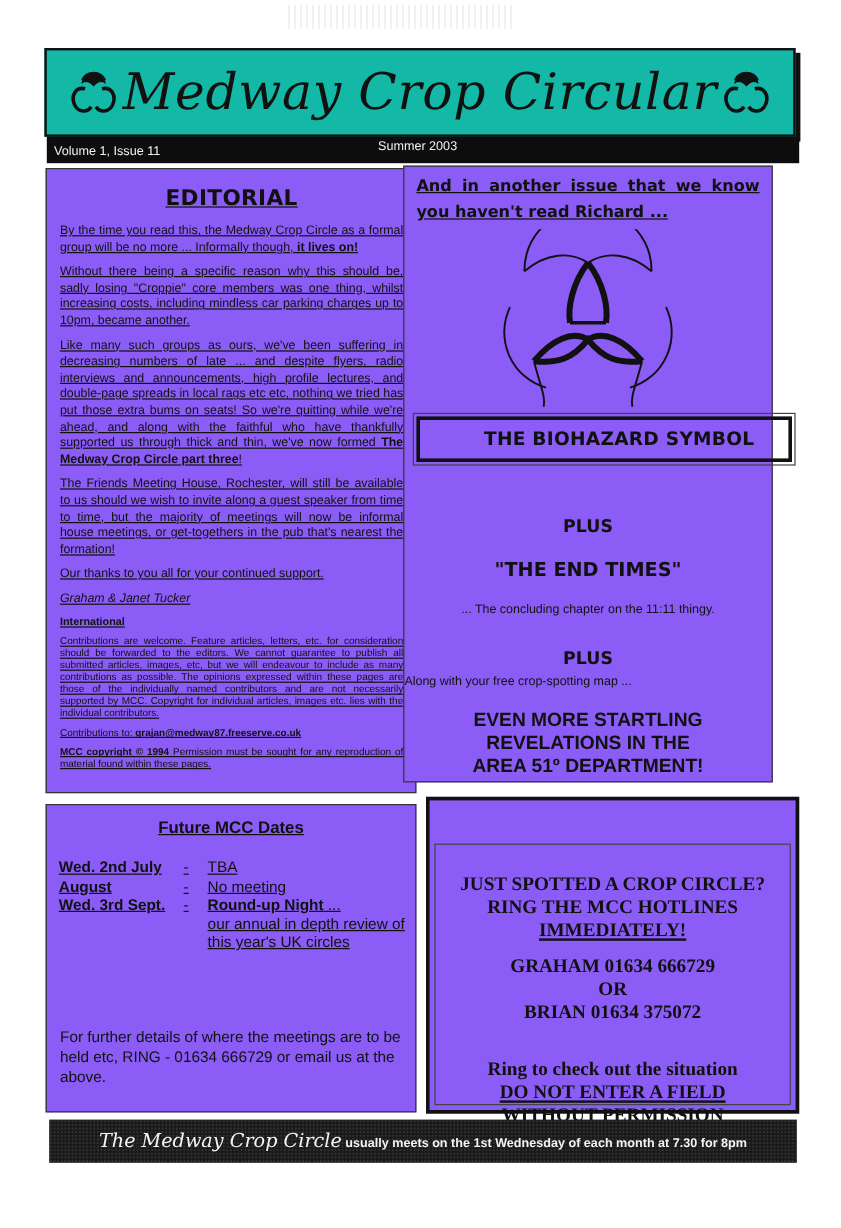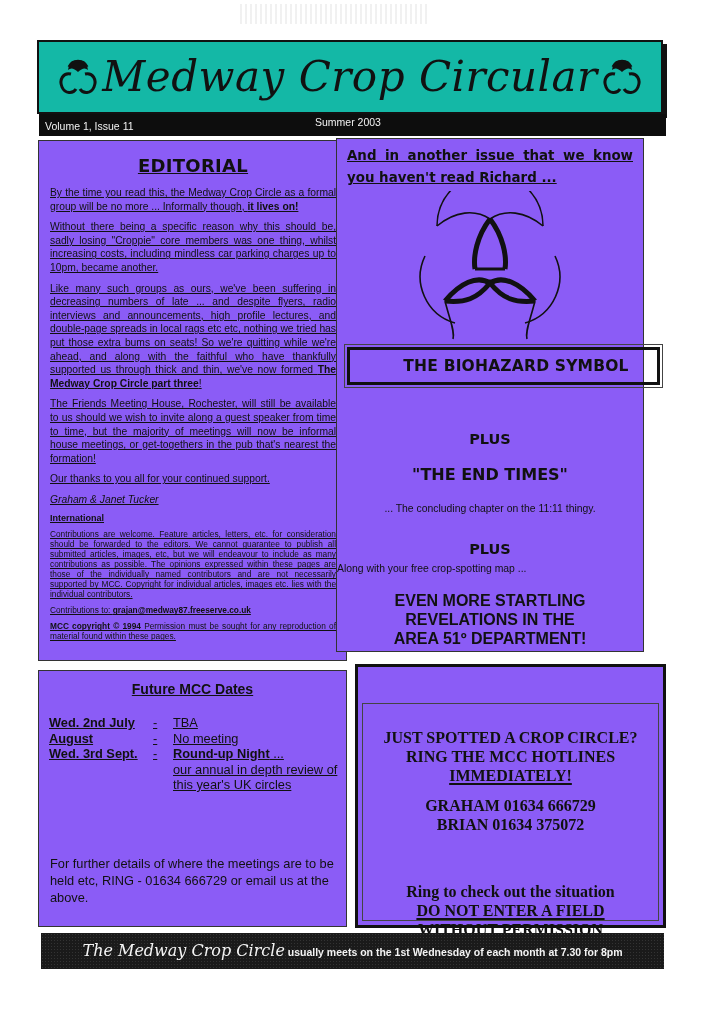--- a/index.html
+++ b/index.html
@@ -169,20 +169,21 @@
 
 <section class="box hotline">
   <div class="inner">
     <div class="txt t1">
       <div>JUST SPOTTED A CROP CIRCLE?</div>
       <div>RING THE MCC HOTLINES</div>
       <div class="u">IMMEDIATELY!</div>
     </div>
     <div class="txt t2">
       <div>GRAHAM 01634 666729</div>
+      <div>OR</div>
       <div>BRIAN 01634 375072</div>
     </div>
     <div class="txt t3">
       <div>Ring to check out the situation</div>
       <div class="u">DO NOT ENTER A FIELD</div>
       <div class="u">WITHOUT PERMISSION</div>
     </div>
   </div>
 </section>
 

